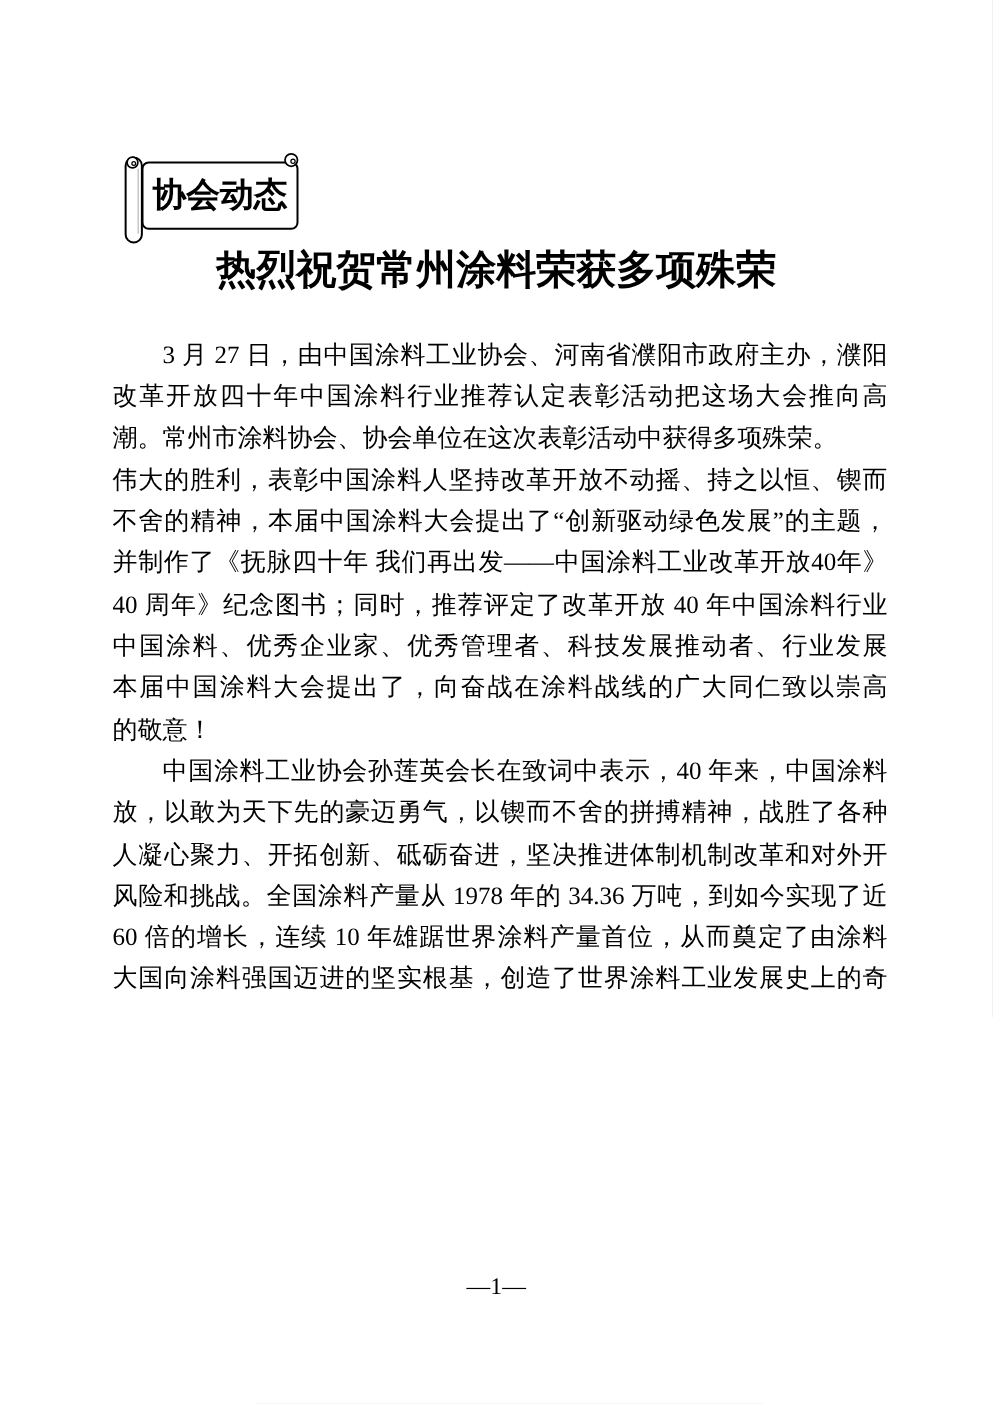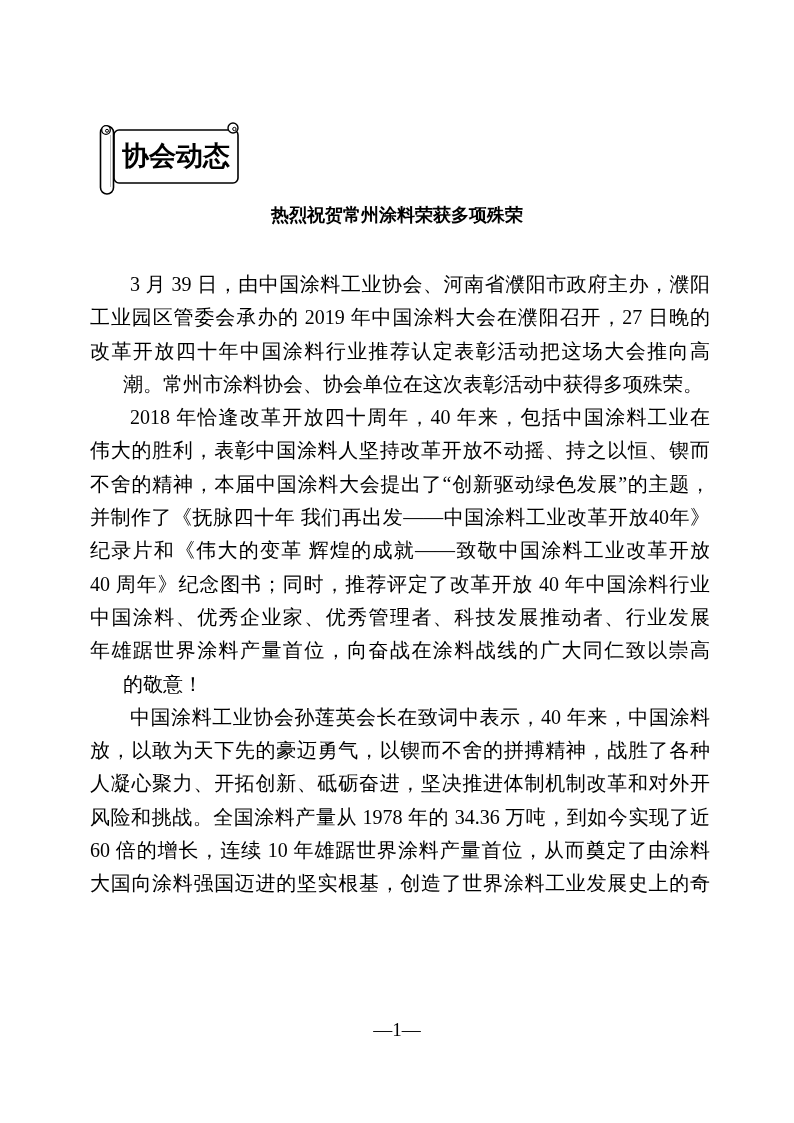--- a/index.html
+++ b/index.html
@@ -41,21 +41,21 @@
     letter-spacing: 0px;
     white-space: nowrap;
   }
   .article-title {
     position: absolute;
     left: 0;
     right: 0;
     top: 199px;
     margin: 0;
     text-align: center;
-    font-size: 18px;
+    font-size: 32px;
     line-height: 32px;
     font-weight: bold;
     letter-spacing: 0px;
   }
   .article-body {
     position: absolute;
     left: 90px;
     top: 268px;
     width: 620px;
     font-size: 20px;
@@ -66,21 +66,20 @@
     text-align: justify;
     text-align-last: justify;
     white-space: nowrap;
     overflow: visible;
   }
   .text-line.first {
     text-indent: 2em;
   }
   .text-line.para-end {
     text-align-last: left;
-    margin-left: 33px;
   }
   .page-number {
     position: absolute;
     left: 0;
     right: 0;
     top: 1018px;
     text-align: center;
     font-size: 19px;
     line-height: 24px;
   }
@@ -103,32 +102,29 @@
 
       <circle cx="9" cy="13" r="4.3" fill="#ffffff" stroke="#000000" stroke-width="1.3"></circle>
       <circle cx="10" cy="13.8" r="1.5" fill="none" stroke="#000000" stroke-width="1"></circle>
     </svg>
     <div class="banner-label">协会动态</div>
   </div>
 
   <h1 class="article-title">热烈祝贺常州涂料荣获多项殊荣</h1>
 
   <div class="article-body" id="article-body">
-      <div class="text-line first">3 月 39 日，由中国涂料工业协会、河南省濮阳市政府主办，濮阳</div>
-      <div class="text-line">工业园区管委会承办的 2019 年中国涂料大会在濮阳召开，27 日晚的</div>
+      <div class="text-line first">3 月 27 日，由中国涂料工业协会、河南省濮阳市政府主办，濮阳</div>
       <div class="text-line">改革开放四十年中国涂料行业推荐认定表彰活动把这场大会推向高</div>
       <div class="text-line para-end">潮。常州市涂料协会、协会单位在这次表彰活动中获得多项殊荣。</div>
-      <div class="text-line first">2018 年恰逢改革开放四十周年，40 年来，包括中国涂料工业在</div>
       <div class="text-line">伟大的胜利，表彰中国涂料人坚持改革开放不动摇、持之以恒、锲而</div>
       <div class="text-line">不舍的精神，本届中国涂料大会提出了“创新驱动绿色发展”的主题，</div>
       <div class="text-line">并制作了《抚脉四十年 我们再出发——中国涂料工业改革开放40年》</div>
-      <div class="text-line">纪录片和《伟大的变革 辉煌的成就——致敬中国涂料工业改革开放</div>
       <div class="text-line">40 周年》纪念图书；同时，推荐评定了改革开放 40 年中国涂料行业</div>
       <div class="text-line">中国涂料、优秀企业家、优秀管理者、科技发展推动者、行业发展</div>
-      <div class="text-line">年雄踞世界涂料产量首位，向奋战在涂料战线的广大同仁致以崇高</div>
+      <div class="text-line">本届中国涂料大会提出了，向奋战在涂料战线的广大同仁致以崇高</div>
       <div class="text-line para-end">的敬意！</div>
       <div class="text-line first">中国涂料工业协会孙莲英会长在致词中表示，40 年来，中国涂料</div>
       <div class="text-line">放，以敢为天下先的豪迈勇气，以锲而不舍的拼搏精神，战胜了各种</div>
       <div class="text-line">人凝心聚力、开拓创新、砥砺奋进，坚决推进体制机制改革和对外开</div>
       <div class="text-line">风险和挑战。全国涂料产量从 1978 年的 34.36 万吨，到如今实现了近</div>
       <div class="text-line">60 倍的增长，连续 10 年雄踞世界涂料产量首位，从而奠定了由涂料</div>
       <div class="text-line">大国向涂料强国迈进的坚实根基，创造了世界涂料工业发展史上的奇</div>
     </div>
 
   <div class="page-number">—1—</div>

